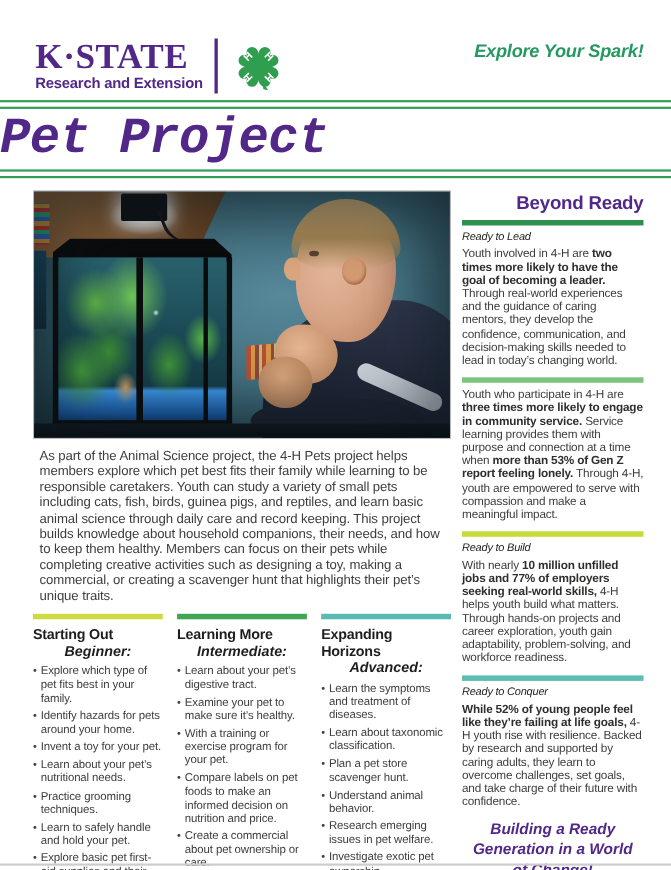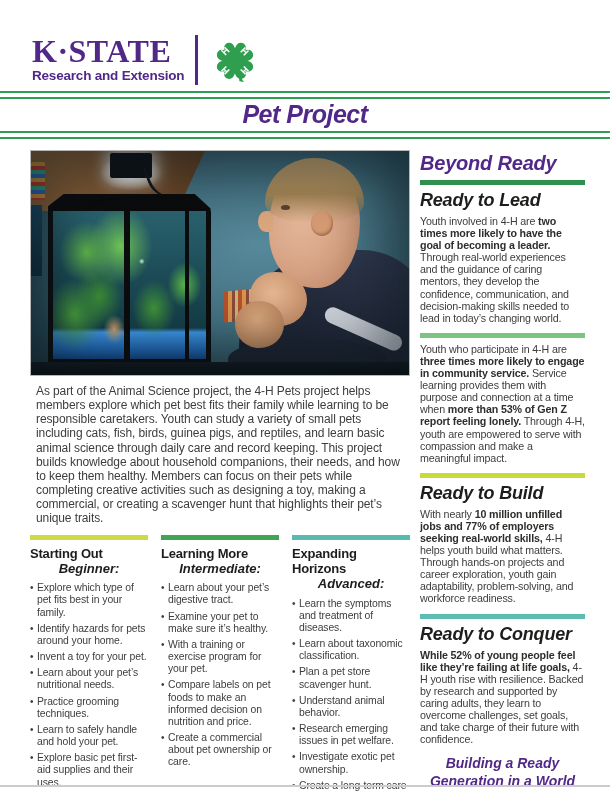--- a/index.html
+++ b/index.html
@@ -10,22 +10,22 @@
   .hdr{display:flex;justify-content:space-between;align-items:flex-start;padding:33px 25px 0 32px;}
   .brandrow{display:flex;align-items:center;gap:11px;}
   .kstate-word{font-family:"Liberation Serif",serif;font-weight:bold;color:var(--purple);
                font-size:32px;line-height:.9;letter-spacing:.5px;}
   .kstate-sub{font-size:13.5px;font-weight:bold;color:var(--purple);margin-top:3px;letter-spacing:-.2px;}
   .logo-div{width:2.5px;height:50px;background:var(--purple);}
   .tagline{color:var(--tag-green);font-weight:bold;font-style:italic;font-size:16.5px;margin-top:5px;letter-spacing:-.2px;}
   
   .dblrule{height:4px;border-top:2.5px solid var(--green);border-bottom:2.5px solid var(--green);margin:0;}
   .rule-top{margin-top:4px;}
-  .pagetitle{text-align:center;color:var(--purple);font-weight:bold;font-style:italic;
-             font-size:25px;margin:1px 0 2px 0;letter-spacing:-.5px;}
+  .pagetitle{color:var(--purple);font-weight:bold;font-style:italic;
+             font-size:46px;margin:1px 0 2px 0;letter-spacing:-.5px;font-family:Liberation Mono, monospace;}
   
   .content{display:flex;gap:10px;padding:11px 25px 0 30px;}
   .leftcol{width:380px;flex:none;}
   .rightcol{width:165px;flex:none;padding-top:2px;}
   
   .photo{position:relative;width:378px;height:224px;border:1px solid #b7b7b7;overflow:hidden;
          background:radial-gradient(ellipse at 60% 42%,#56899a 0%,#436f7f 45%,#2b505d 78%,#1e3a45 100%);}
   .photo div{position:absolute;}
   .ph-wood{top:0;left:0;width:46%;height:27%;background:linear-gradient(105deg,#96693c 0%,#7a5230 55%,#5e3d20 100%);
            clip-path:polygon(0 0,100% 0,84% 100%,0 100%);}
@@ -85,23 +85,23 @@
   
   .cols{display:flex;gap:13px;margin-top:9px;}
   .col{flex:1;min-width:0;}
   .col-bar{height:5px;margin-bottom:6px;}
   .col-title{font-weight:bold;color:var(--ink);font-size:13px;line-height:1.18;letter-spacing:-.2px;}
   .col-sub{text-align:center;font-weight:bold;font-style:italic;color:var(--ink);font-size:13px;line-height:1.18;margin-bottom:6px;}
   .col ul{list-style:none;margin:0;padding:0;}
   .col li{display:flex;color:var(--body);font-size:10.4px;line-height:1.17;letter-spacing:-.1px;margin-bottom:4px;}
   .blt{flex:none;width:7px;font-size:10px;color:var(--body);}
   
-  .br-title{text-align:left;color:var(--purple);font-weight:bold;font-size:20px;margin:0 0 5px 0;letter-spacing:-.2px;font-style:italic;}
+  .br-title{text-align:right;color:var(--purple);font-weight:bold;font-size:17px;margin:0 0 5px 0;letter-spacing:-.2px;}
   .sec-bar{height:5px;margin-bottom:5px;}
-  .sec-head{color:var(--ink);font-weight:bold;font-style:italic;font-size:18px;margin:0 0 4px 0;letter-spacing:-.2px;}
+  .sec-head{color:var(--ink);font-weight:normal;font-style:italic;font-size:10px;margin:0 0 4px 0;letter-spacing:-.2px;}
   .sec-body{color:var(--body);font-size:10.7px;line-height:1.13;letter-spacing:-.15px;margin:0 0 9px 0;}
   .sec-body b{color:#2e2e2c;}
   .closing{color:var(--purple);font-weight:bold;font-style:italic;font-size:14px;line-height:1.3;
            text-align:center;margin:4px 6px 0 6px;}
   .footer-rule{position:absolute;left:0;right:0;bottom:4px;border-top:2px solid #cccccc;}
 </style>
 </head>
 <body>
 
 <div class="page">
@@ -126,20 +126,21 @@
           <path d="M0,1 C0,1 -12.5,-8 -12.5,-16.5 A6.25,6.25 0 0 1 0,-16.5 A6.25,6.25 0 0 1 12.5,-16.5 C12.5,-8 0,1 0,1 Z" fill="#2f9e4f"></path>
           <text y="-12.5" text-anchor="middle" font-size="12" font-weight="bold" font-family="Liberation Sans, sans-serif" fill="#ffffff">H</text>
         </g>
         <g transform="translate(32,33) rotate(135)">
           <path d="M0,1 C0,1 -12.5,-8 -12.5,-16.5 A6.25,6.25 0 0 1 0,-16.5 A6.25,6.25 0 0 1 12.5,-16.5 C12.5,-8 0,1 0,1 Z" fill="#2f9e4f"></path>
           <text y="-12.5" text-anchor="middle" font-size="12" font-weight="bold" font-family="Liberation Sans, sans-serif" fill="#ffffff">H</text>
         </g>
         <path d="M36,49 L43,59 L37.5,58 Z" fill="#2f9e4f"></path>
       </svg>
     </div>
+    <div class="tagline">Explore Your Spark!</div>
   </div>
 
   <div class="dblrule rule-top"></div>
   <div class="pagetitle">Pet Project</div>
   <div class="dblrule"></div>
 
   <div class="content">
 
     <div class="leftcol">
 

